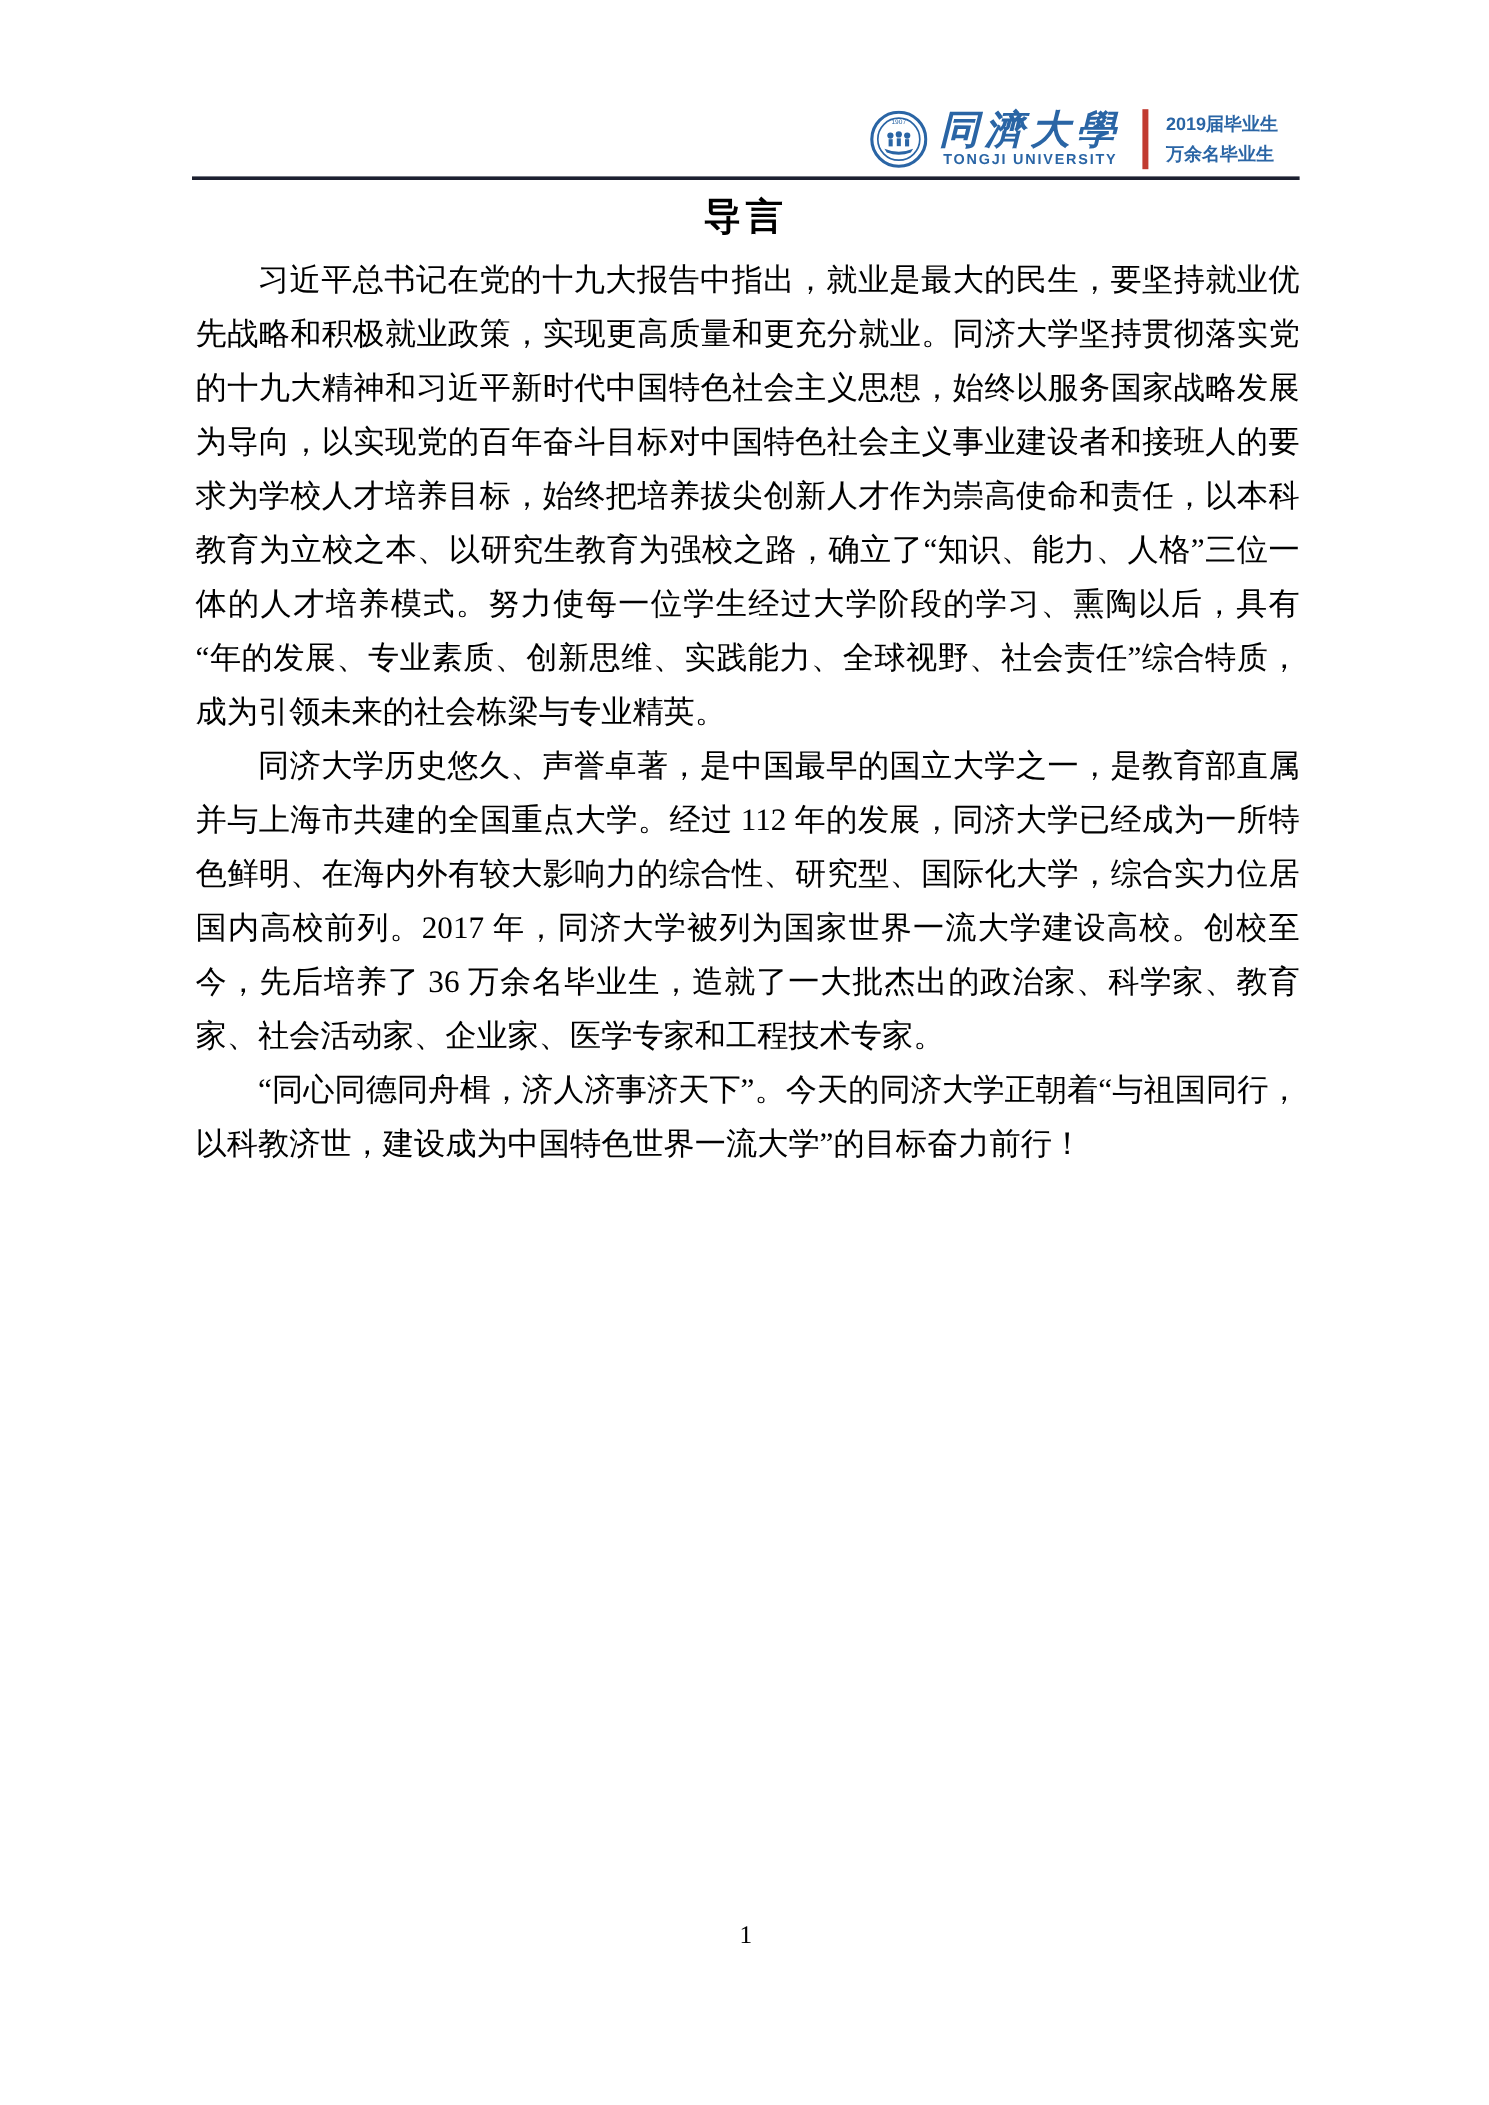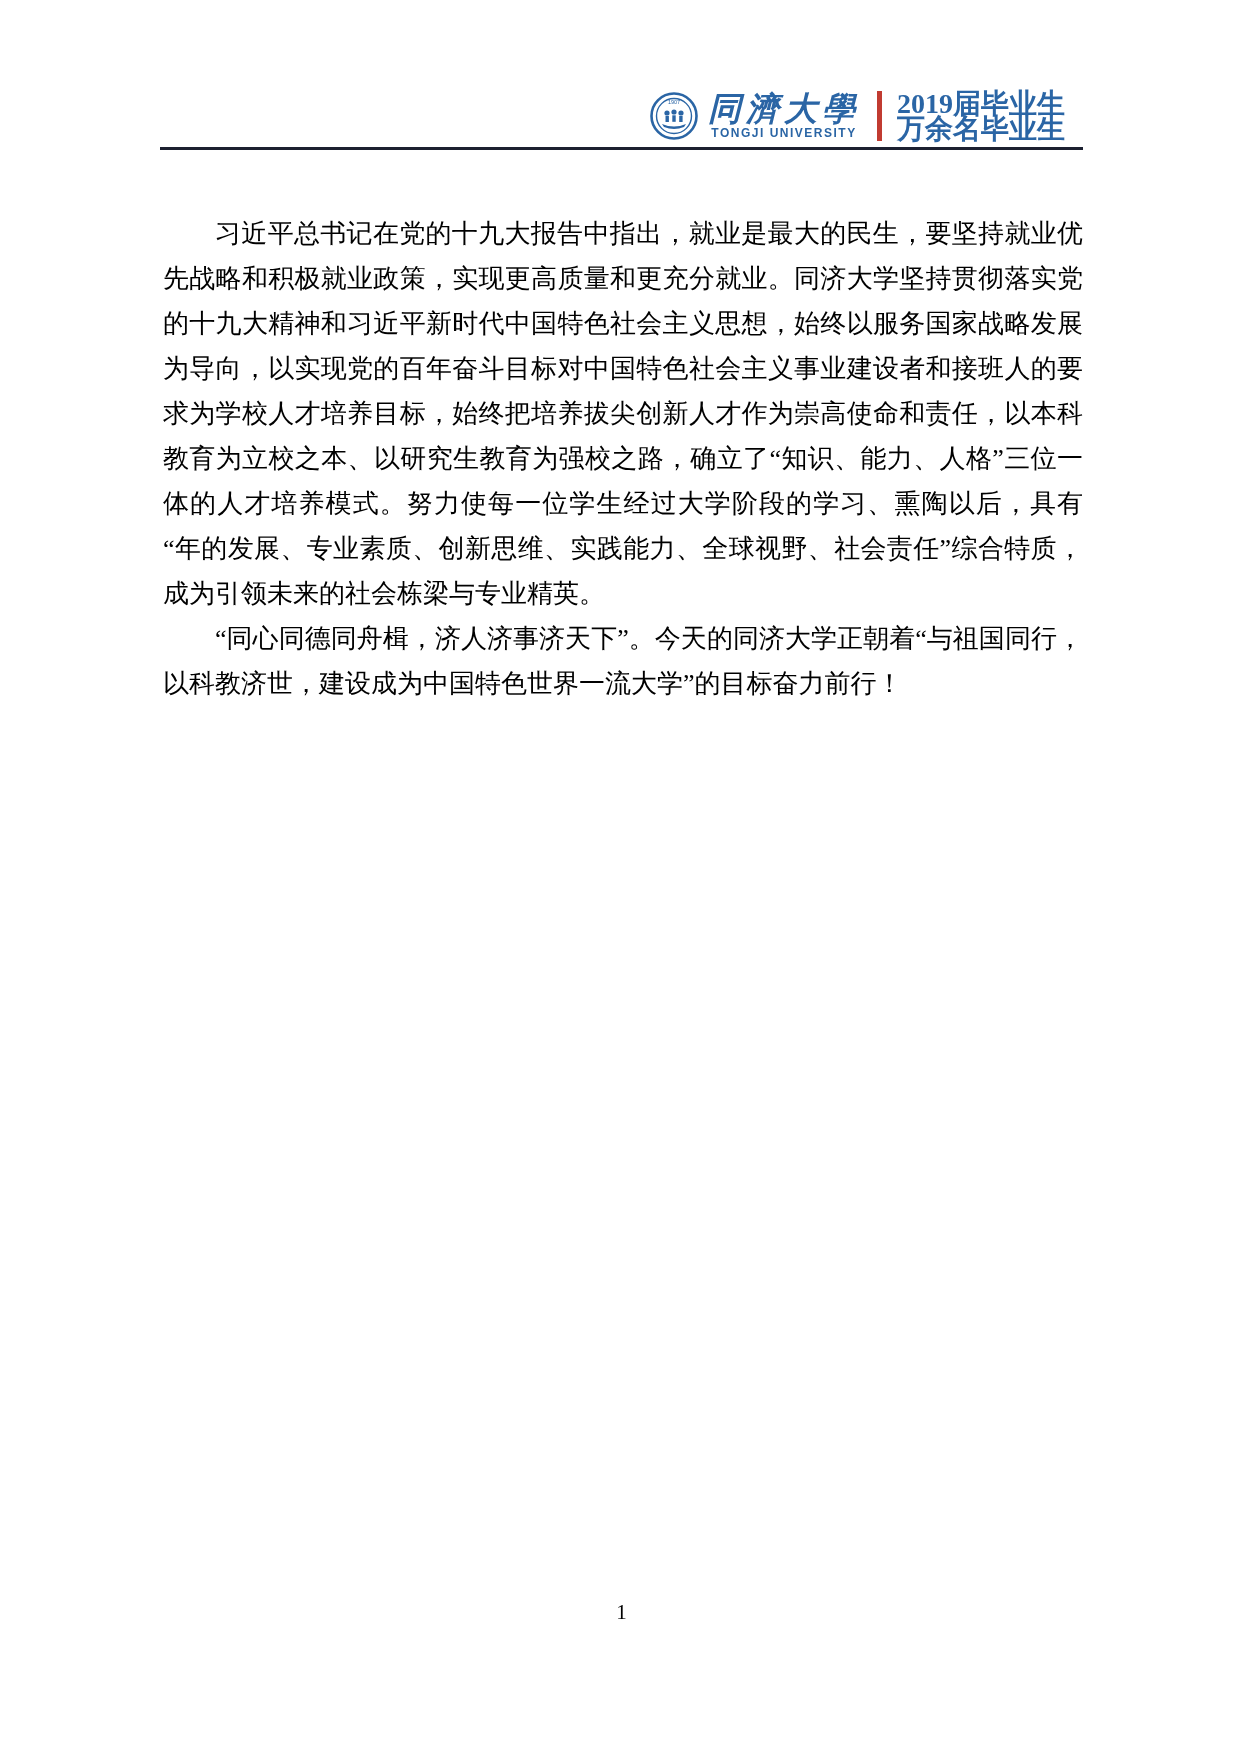--- a/index.html
+++ b/index.html
@@ -46,23 +46,23 @@
     white-space:nowrap;
   }
   .red-divider {
     width:5px; height:50px;
     background:#c13b31;
     margin:0 15px 0 17px;
     flex:0 0 auto;
   }
   .report-name {
     color:#2a65a5;
-    font-family:Liberation Serif, serif;
+    font-family:Liberation Sans, sans-serif;
     font-weight:bold;
-    font-size:28px;
+    font-size:15px;
     line-height:25px;
     white-space:nowrap;
   }
   
   .doc-title {
     position:absolute;
     left:160px; width:923px; top:160px;
     text-align:center;
     font-size:31px;
     font-weight:bold;
@@ -118,22 +118,24 @@
       <div class="red-divider"></div>
 
       <div class="report-name">
         <div>2019届毕业生</div>
         <div>万余名毕业生</div>
       </div>
 
     </div>
   </div>
 
+  <h1 class="doc-title">导言</h1>
 
   <div class="body-text">
 
   <p>习近平总书记在党的十九大报告中指出，就业是最大的民生，要坚持就业优先战略和积极就业政策，实现更高质量和更充分就业。同济大学坚持贯彻落实党的十九大精神和习近平新时代中国特色社会主义思想，始终以服务国家战略发展为导向，以实现党的百年奋斗目标对中国特色社会主义事业建设者和接班人的要求为学校人才培养目标，始终把培养拔尖创新人才作为崇高使命和责任，以本科教育为立校之本、以研究生教育为强校之路，确立了“知识、能力、人格”三位一体的人才培养模式。努力使每一位学生经过大学阶段的学习、熏陶以后，具有“年的发展、专业素质、创新思维、实践能力、全球视野、社会责任”综合特质，成为引领未来的社会栋梁与专业精英。</p>
+      <p>同济大学历史悠久、声誉卓著，是中国最早的国立大学之一，是教育部直属并与上海市共建的全国重点大学。经过 112 年的发展，同济大学已经成为一所特色鲜明、在海内外有较大影响力的综合性、研究型、国际化大学，综合实力位居国内高校前列。2017 年，同济大学被列为国家世界一流大学建设高校。创校至今，先后培养了 36 万余名毕业生，造就了一大批杰出的政治家、科学家、教育家、社会活动家、企业家、医学专家和工程技术专家。</p>
       <p>“同心同德同舟楫，济人济事济天下”。今天的同济大学正朝着“与祖国同行，以科教济世，建设成为中国特色世界一流大学”的目标奋力前行！</p>
     </div>
 
   <div class="page-number">1</div>
 
 </div>
 
 </body></html>

